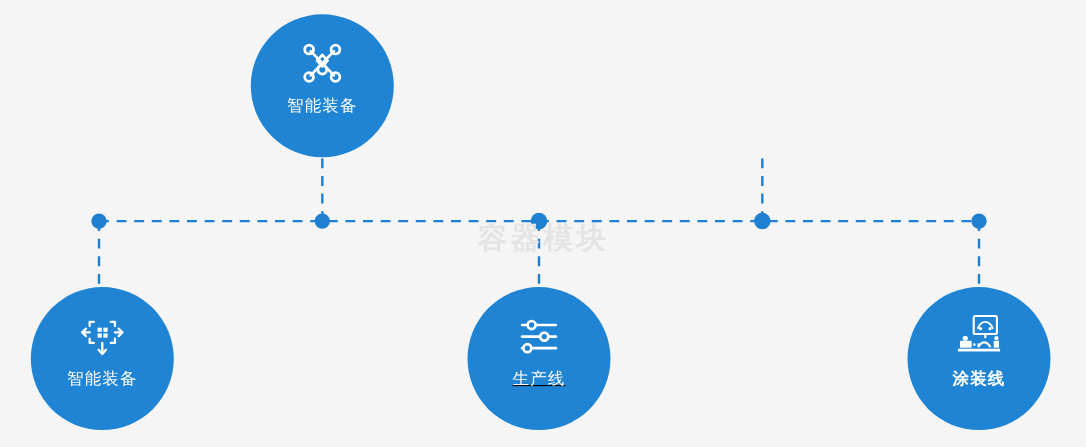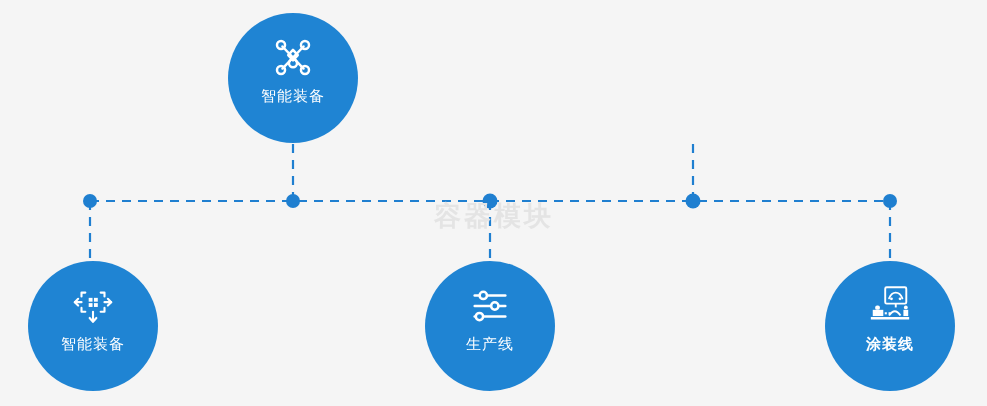--- a/index.html
+++ b/index.html
@@ -72,21 +72,21 @@
     font-size: 15px;
     letter-spacing: 1px;
     font-family: "DejaVu Sans", sans-serif;
     white-space: nowrap;
     text-align: center;
     line-height: 1;
   }
   .n-smart   { left: 228px; top: 13px;  }
   .n-ware    { left: 628px; top: 13px;  }
   .n-sort    { left: 28px;  top: 261px; }
-  .n-prod    { left: 425px; top: 261px; }
+  .n-prod    { left: 425px; top: 261px; text-decoration: underline; }
   .n-paint   { left: 825px; top: 261px; font-weight: bold; }
 </style>
 </head>
 <body>
 
 <div id="diagram">
 
   <svg class="svg-layer" viewBox="0 0 987 406" xmlns="http://www.w3.org/2000/svg">
 
     <line x1="90" y1="201" x2="890" y2="201" stroke="#1f7fd0" stroke-width="2.2" stroke-dasharray="9 7"></line>

